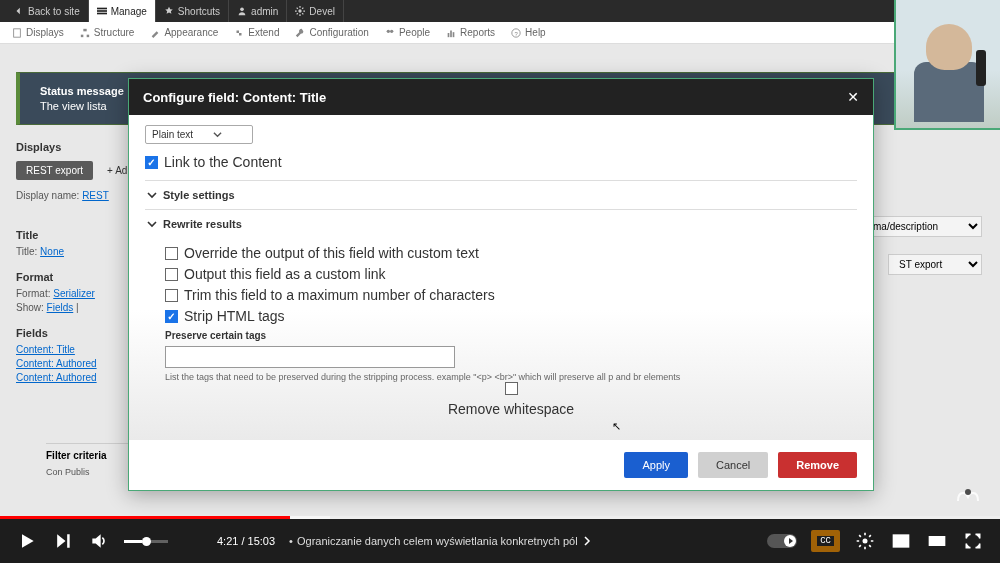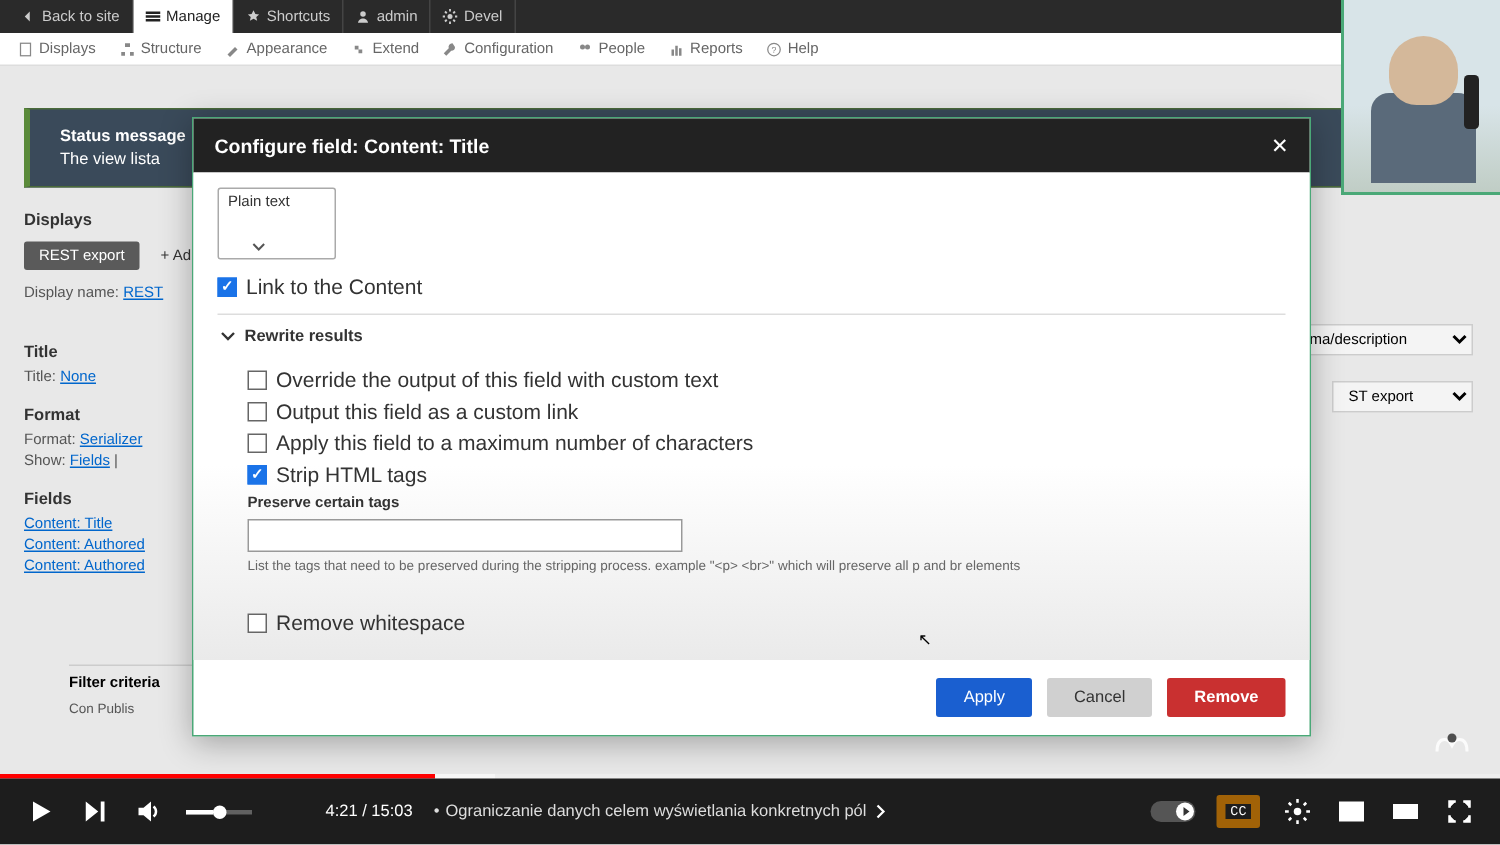--- a/index.html
+++ b/index.html
@@ -31,21 +31,21 @@
 .panel-line { font-size: 10px; color: #555; margin-bottom: 3px; }
 .panel-line a { color: #0066cc; text-decoration: underline; }
 
 
 .modal-overlay { position: absolute; top: 78px; left: 128px; right: 126px; bottom: 72px; background: #fff; border: 1px solid #4aa877; box-shadow: 0 4px 20px rgba(0,0,0,0.3); display: flex; flex-direction: column; }
 .modal-header { background: #222; color: #fff; padding: 10px 14px; display: flex; justify-content: space-between; align-items: center; }
 .modal-title { font-size: 13px; font-weight: bold; }
 .modal-close { color: #fff; cursor: pointer; font-size: 14px; }
 .modal-body { padding: 10px 16px 0 16px; font-size: 11px; color: #333; flex: 1; overflow: hidden; background: linear-gradient(#fff 60%, #eaeaea); }
 .field-label { font-size: 10px; font-weight: bold; margin-bottom: 3px; }
-.formatter-sel { border: 1px solid #aaa; padding: 3px 30px 3px 6px; font-size: 10px; background: #fff; display: inline-flex; align-items: center; gap: 20px; border-radius: 2px; flex-direction: column; }
+.formatter-sel { border: 1px solid #aaa; padding: 3px 30px 3px 6px; font-size: 10px; background: #fff; display: inline-flex; align-items: center; gap: 20px; border-radius: 2px; }
 .formatter-sel svg { width: 9px; height: 9px; }
 .chk-row { display: flex; align-items: center; gap: 6px; margin: 10px 0; font-size: 14px; }
 .chk { width: 13px; height: 13px; border: 1px solid #666; background: #fff; display: flex; align-items: center; justify-content: center; flex-shrink: 0; }
 .chk.on { background: #1a73e8; border-color: #1a73e8; }
 .chk.on::after { content: "✓"; color: #fff; font-size: 10px; font-weight: bold; }
 .collapse-row { border-top: 1px solid #ddd; padding: 8px 2px; display: flex; align-items: center; gap: 6px; font-size: 11px; font-weight: bold; cursor: pointer; }
 .collapse-row svg { width: 10px; height: 10px; }
 .nested { padding: 2px 0 6px 20px; }
 .nested .chk-row { margin: 5px 0; }
 .preserve-input { width: 290px; height: 22px; border: 1px solid #999; margin-top: 2px; }
@@ -251,49 +251,55 @@
     <div class="formatter-sel">
       <span>Plain text</span>
       <svg viewBox="0 0 10 10">
           <path d="M1 3l4 4 4-4" stroke="#555" fill="none" stroke-width="1.5"></path>
         </svg>
     </div>
     <div class="chk-row">
       <div class="chk on"></div>
       <span>Link to the Content</span>
     </div>
+    <div class="collapse-row">
+      <svg viewBox="0 0 10 10">
+          <path d="M1 3l4 4 4-4" stroke="#333" fill="none" stroke-width="1.6"></path>
+        </svg>
+      <span>Style settings</span>
+    </div>
     <div class="collapse-row" style="border-top:1px solid #ddd;">
       <svg viewBox="0 0 10 10">
           <path d="M1 3l4 4 4-4" stroke="#333" fill="none" stroke-width="1.6"></path>
         </svg>
       <span>Rewrite results</span>
     </div>
     <div class="nested">
       <div class="chk-row">
           <div class="chk"></div>
           <span>Override the output of this field with custom text</span>
         </div>
       <div class="chk-row">
           <div class="chk"></div>
           <span>Output this field as a custom link</span>
         </div>
       <div class="chk-row">
           <div class="chk"></div>
-          <span>Apply this field to a maximum number of characters</span>
+          <span>Trim this field to a maximum number of characters</span>
         </div>
       <div class="chk-row">
           <div class="chk on"></div>
           <span>Strip HTML tags</span>
         </div>
       <div style="margin-top:6px;">
         <div class="field-label">Preserve certain tags</div>
         <input class="preserve-input" type="text" style="">
         <div class="help-text">List the tags that need to be preserved during the stripping process. example "&lt;p&gt; &lt;br&gt;" which will preserve all p and br elements</div>
       </div>
-      <div class="chk-row" style="margin-top:25px;">
+      <div class="chk-row" style="margin-top:0;flex-direction:column;">
           <div class="chk"></div>
           <span>Remove whitespace</span>
         </div>
     </div>
   </div>
   <div class="modal-footer">
     <button class="btn btn-primary">Apply</button>
     <button class="btn btn-secondary">Cancel</button>
     <button class="btn btn-danger">Remove</button>
   </div>

